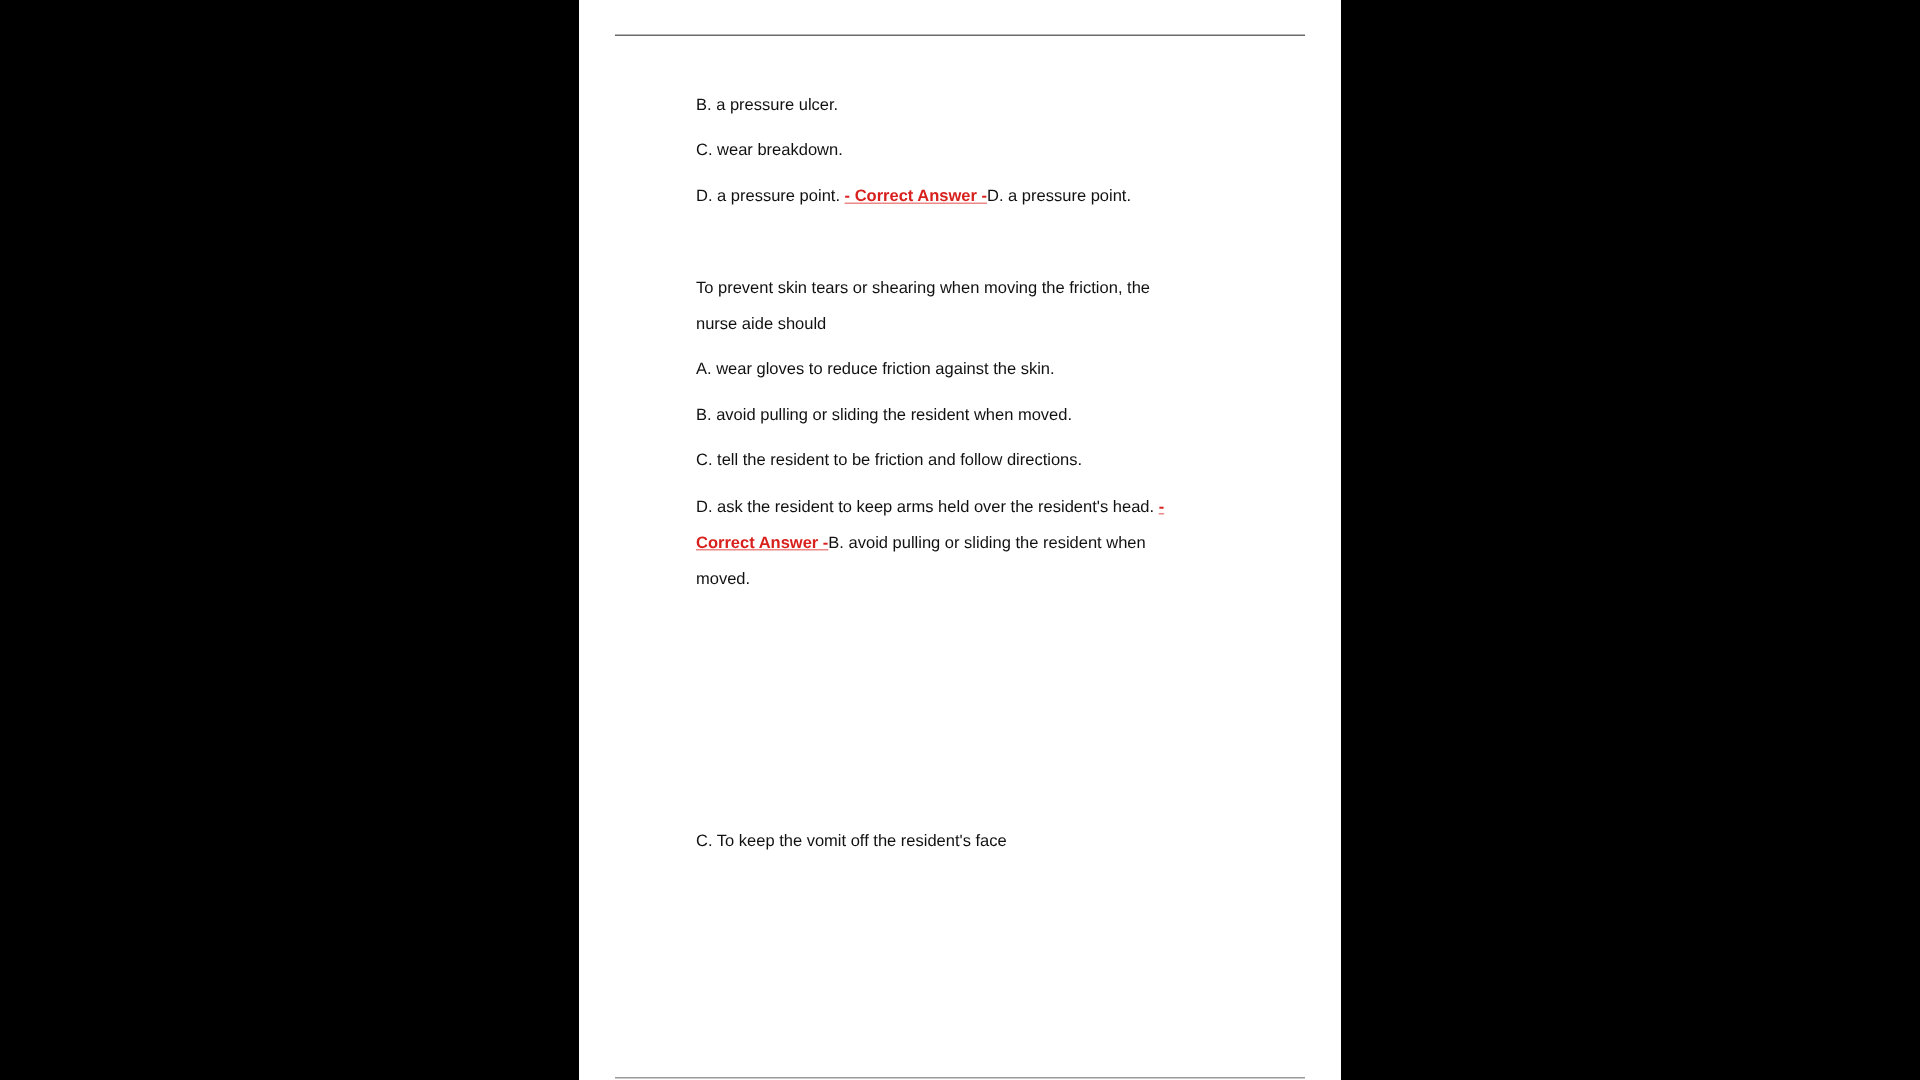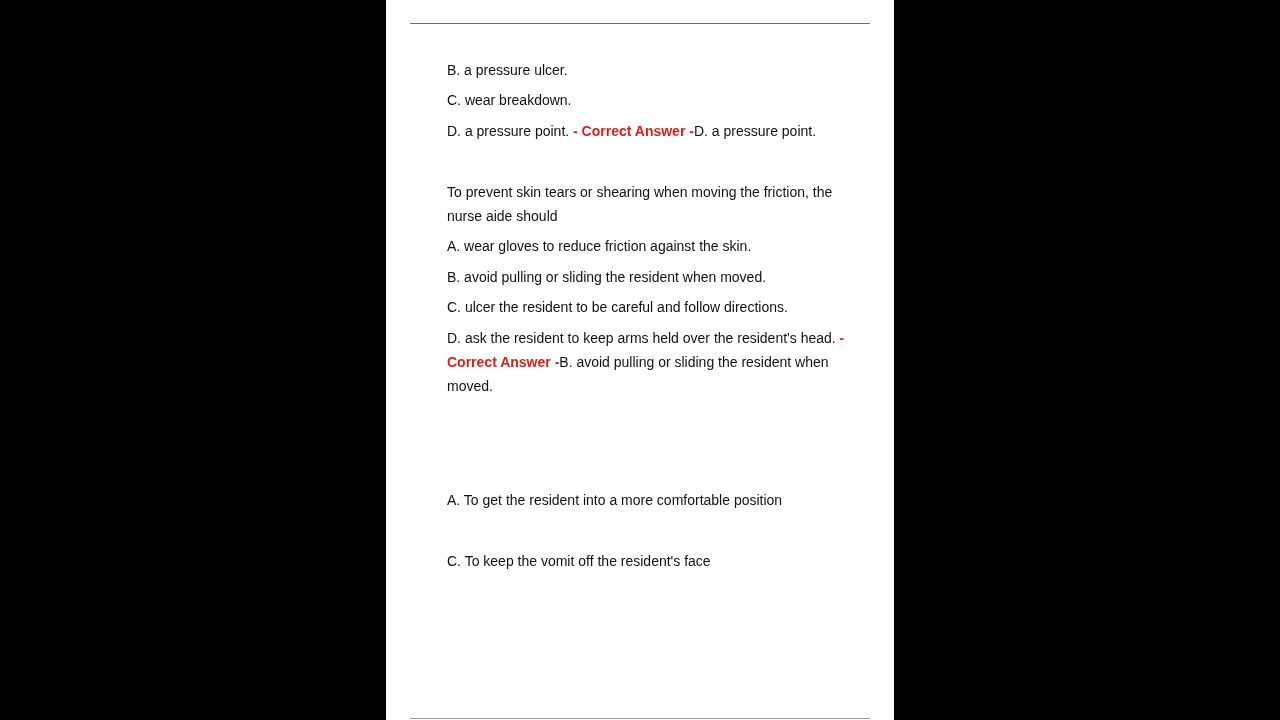--- a/index.html
+++ b/index.html
@@ -1,47 +1,46 @@
 <!DOCTYPE html>
 <html><head>
 <meta charset="utf-8">
 <style>
   html, body { margin:0; padding:0; }
   body { width:1280px; height:720px; background:#000; position:relative; overflow:hidden;
          font-family:"Liberation Sans", sans-serif; }
   .page { position:absolute; left:386px; top:0; width:508px; height:720px; background:#fff; }
   .rule-top { position:absolute; left:24px; top:23px; width:460px; height:1px; background:#6b6b6b; }
   .rule-bottom { position:absolute; left:24px; top:718px; width:460px; height:1px; background:#9a9a9a; }
-  .line { position:absolute; left:61px; font-size:14px; color:#111; white-space:nowrap; line-height:16px; }
-  .ca { color:#d8201d; font-weight:bold; text-decoration-color:#e88; }
+  .line { position:absolute; left:78px; font-size:11px; color:#111; white-space:nowrap; line-height:16px; }
+  .ca { color:#d8201d; font-weight:bold; text-decoration:underline; text-decoration-color:#e88; }
 </style>
 </head>
 <body>
 
 <div class="page">
   <div class="rule-top"></div>
 
   <div class="line" style="top:62px">B. a pressure ulcer.</div>
   <div class="line" style="top:92px">C. wear breakdown.</div>
   <div class="line" style="top:123px">
     <span>D. a pressure point.</span>
     <span class="ca">- Correct Answer -</span><span>D. a pressure point.</span>
   </div>
 
   <div class="line" style="top:184px">To prevent skin tears or shearing when moving the friction, the</div>
   <div class="line" style="top:208px">nurse aide should</div>
   <div class="line" style="top:238px">A. wear gloves to reduce friction against the skin.</div>
   <div class="line" style="top:269px">B. avoid pulling or sliding the resident when moved.</div>
-  <div class="line" style="top:299px">C. ulcer the resident to be careful and follow directions.</div>
+  <div class="line" style="top:299px">C. tell the resident to be friction and follow directions.</div>
   <div class="line" style="top:330px">
     <span>D. ask the resident to keep arms held over the resident's head.</span>
     <span class="ca">-</span>
   </div>
   <div class="line" style="top:354px">
     <span class="ca">Correct Answer -</span><span>B. avoid pulling or sliding the resident when</span>
   </div>
   <div class="line" style="top:378px">moved.</div>
 
-  <div class="line" style="top:492px">A. To get the resident into a more comfortable position</div>
   <div class="line" style="top:553px">C. To keep the vomit off the resident's face</div>
 
   <div class="rule-bottom"></div>
 </div>
 
 </body></html>

